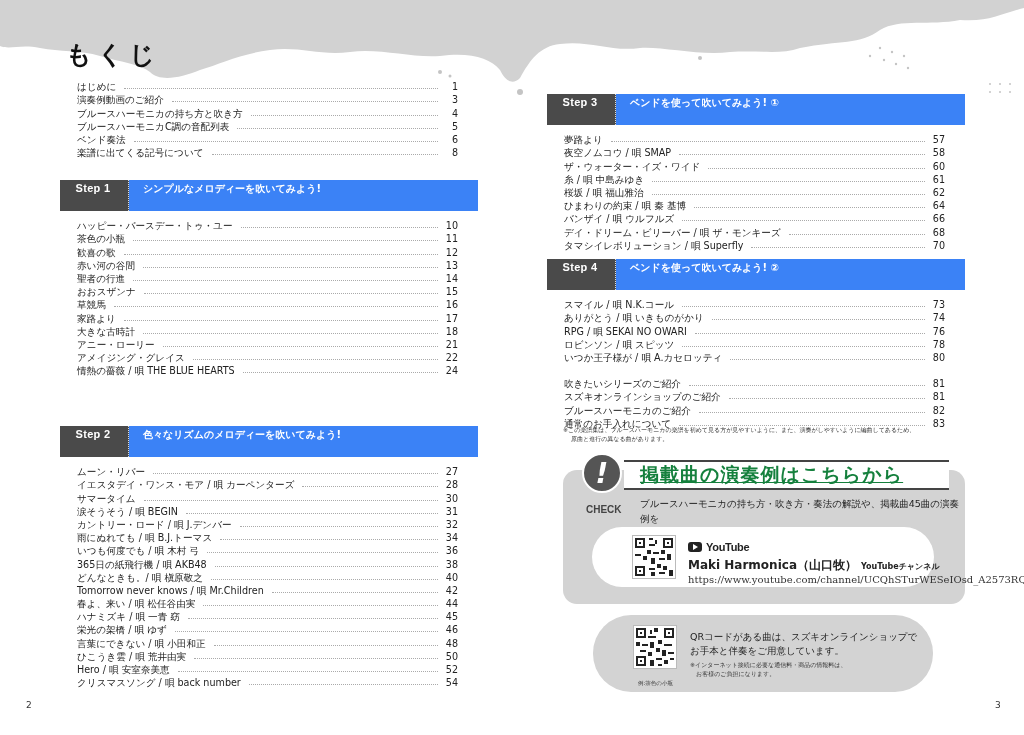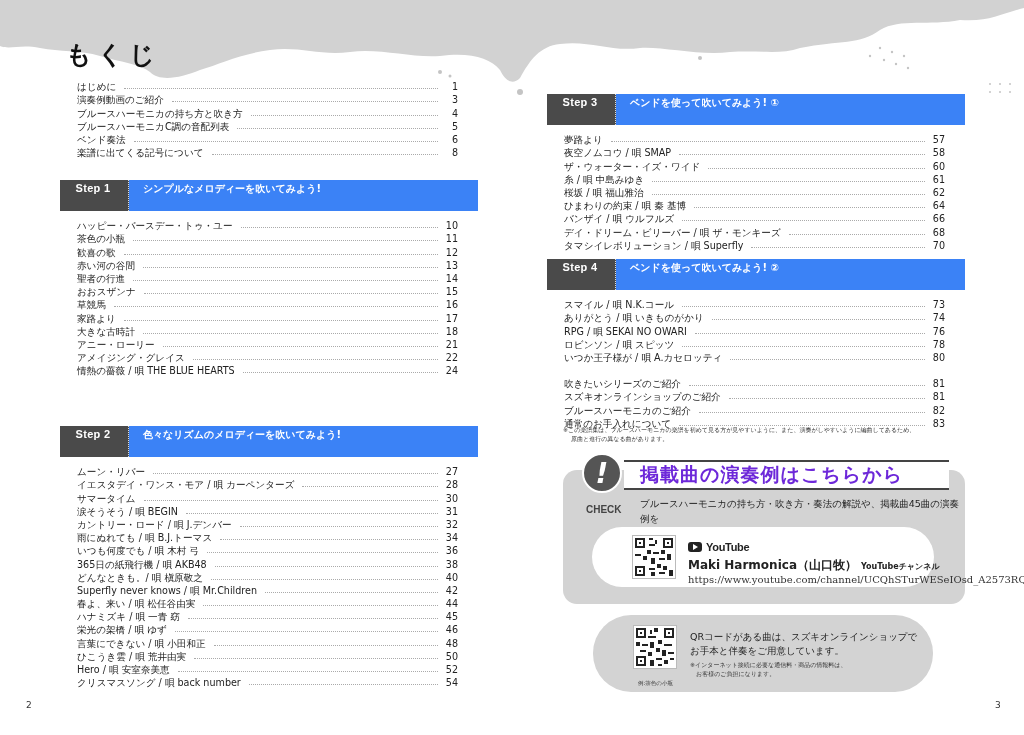--- a/index.html
+++ b/index.html
@@ -28,21 +28,21 @@
   .step-bar .lab { width: 66px; background: #4a4a4a; color: #fff; font-weight: bold; font-size: 11px; line-height: 17px; text-align: center; font-family: "Liberation Sans", sans-serif; letter-spacing: 0.3px; }
   .step-bar .sep { width: 3px; background: #4a4a4a; border-right: 1px dotted #ddd; }
   .step-bar .desc { flex: 1; background: #3b82f6; color: #fff; font-weight: bold; font-size: 10px; line-height: 17px; padding-left: 14px; }
 
   .note { position: absolute; left: 563px; top: 425px; font-size: 6px; color: #333; line-height: 9px; width: 400px; }
 
   .check-box { position: absolute; left: 563px; top: 470px; width: 402px; height: 134px; background: #d3d3d3; border-radius: 14px; }
   .check-circle { position: absolute; left: 582px; top: 453px; width: 40px; height: 40px; border-radius: 50%; background: #555; border: 2px solid #fff; color: #fff; font-size: 28px; font-weight: bold; text-align: center; line-height: 38px; font-style: italic; }
   .check-label { position: absolute; left: 586px; top: 504px; font-size: 10px; font-weight: bold; color: #444; font-family: "Liberation Sans", sans-serif; }
   .check-title-wrap { position: absolute; left: 624px; top: 460px; width: 325px; height: 30px; background: #fff; border-top: 2px solid #444; border-bottom: 2px solid #444; }
-  .check-title { position: absolute; left: 640px; top: 462px; font-size: 19px; font-weight: bold; color: #6d28d9; letter-spacing: 1px; }
+  .check-title { position: absolute; left: 640px; top: 462px; font-size: 19px; font-weight: bold; color: #15803d; letter-spacing: 1px; text-decoration: underline; }
   .check-desc { position: absolute; left: 640px; top: 496px; font-size: 9.5px; color: #222; line-height: 15px; width: 320px; }
 
   .yt-pill { position: absolute; left: 592px; top: 527px; width: 342px; height: 60px; background: #fff; border-radius: 30px; }
   .qr { position: absolute; background: #fff; border: 1px solid #bbb; }
   .qr svg { display: block; }
   .yt-logo { position: absolute; left: 688px; top: 541px; display: flex; align-items: center; gap: 4px; justify-content: space-between; }
   .yt-icon { width: 14px; height: 10px; background: #222; border-radius: 3px; position: relative; }
   .yt-icon::after { content: ""; position: absolute; left: 5px; top: 2px; border-left: 5px solid #fff; border-top: 3px solid transparent; border-bottom: 3px solid transparent; }
   .yt-word { font-size: 11px; font-weight: bold; color: #222; font-family: "Liberation Sans", sans-serif; letter-spacing: -0.3px; }
   .yt-channel { position: absolute; left: 688px; top: 557px; font-size: 12px; font-weight: bold; color: #222; white-space: nowrap; }
@@ -241,21 +241,21 @@
           <span class="t">365日の紙飛行機 / 唄 AKB48</span>
           <span class="dots"></span>
           <span class="p">38</span>
         </li>
       <li class="toc-item">
           <span class="t">どんなときも。/ 唄 槇原敬之</span>
           <span class="dots"></span>
           <span class="p">40</span>
         </li>
       <li class="toc-item">
-          <span class="t">Superfly never knows / 唄 Mr.Children</span>
+          <span class="t">Tomorrow never knows / 唄 Mr.Children</span>
           <span class="dots"></span>
           <span class="p">42</span>
         </li>
       <li class="toc-item">
           <span class="t">春よ、来い / 唄 松任谷由実</span>
           <span class="dots"></span>
           <span class="p">44</span>
         </li>
       <li class="toc-item">
           <span class="t">ハナミズキ / 唄 一青 窈</span>

